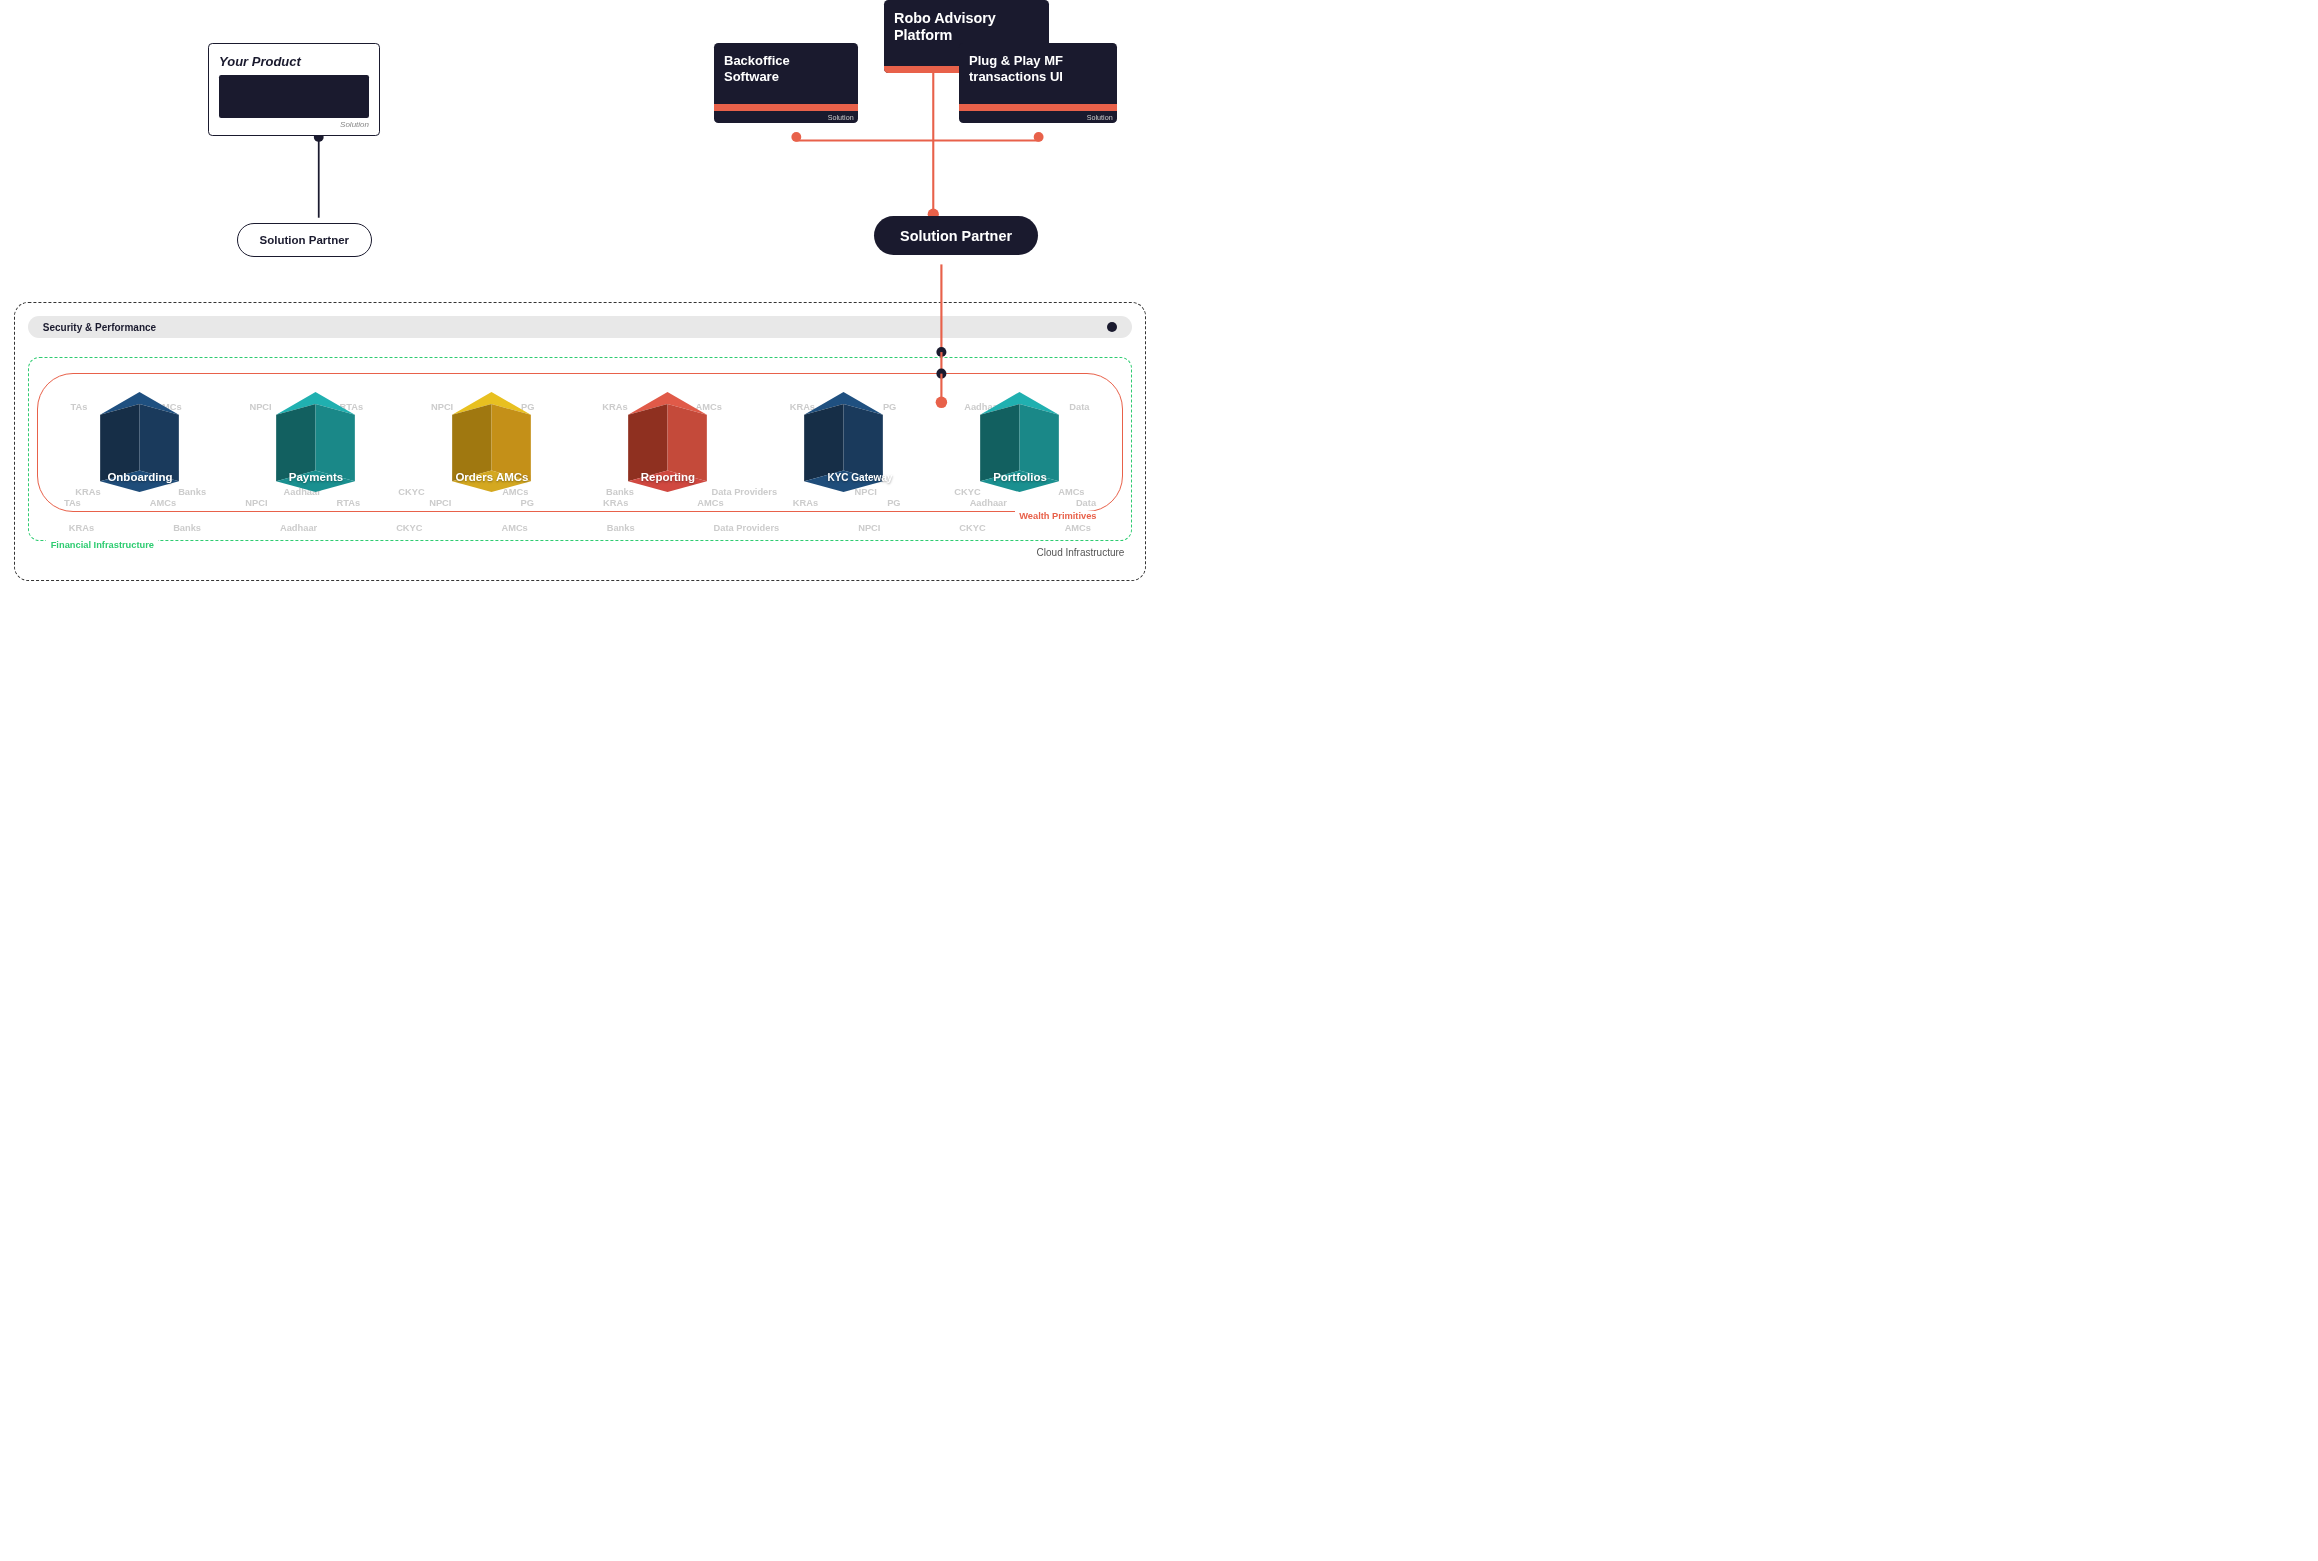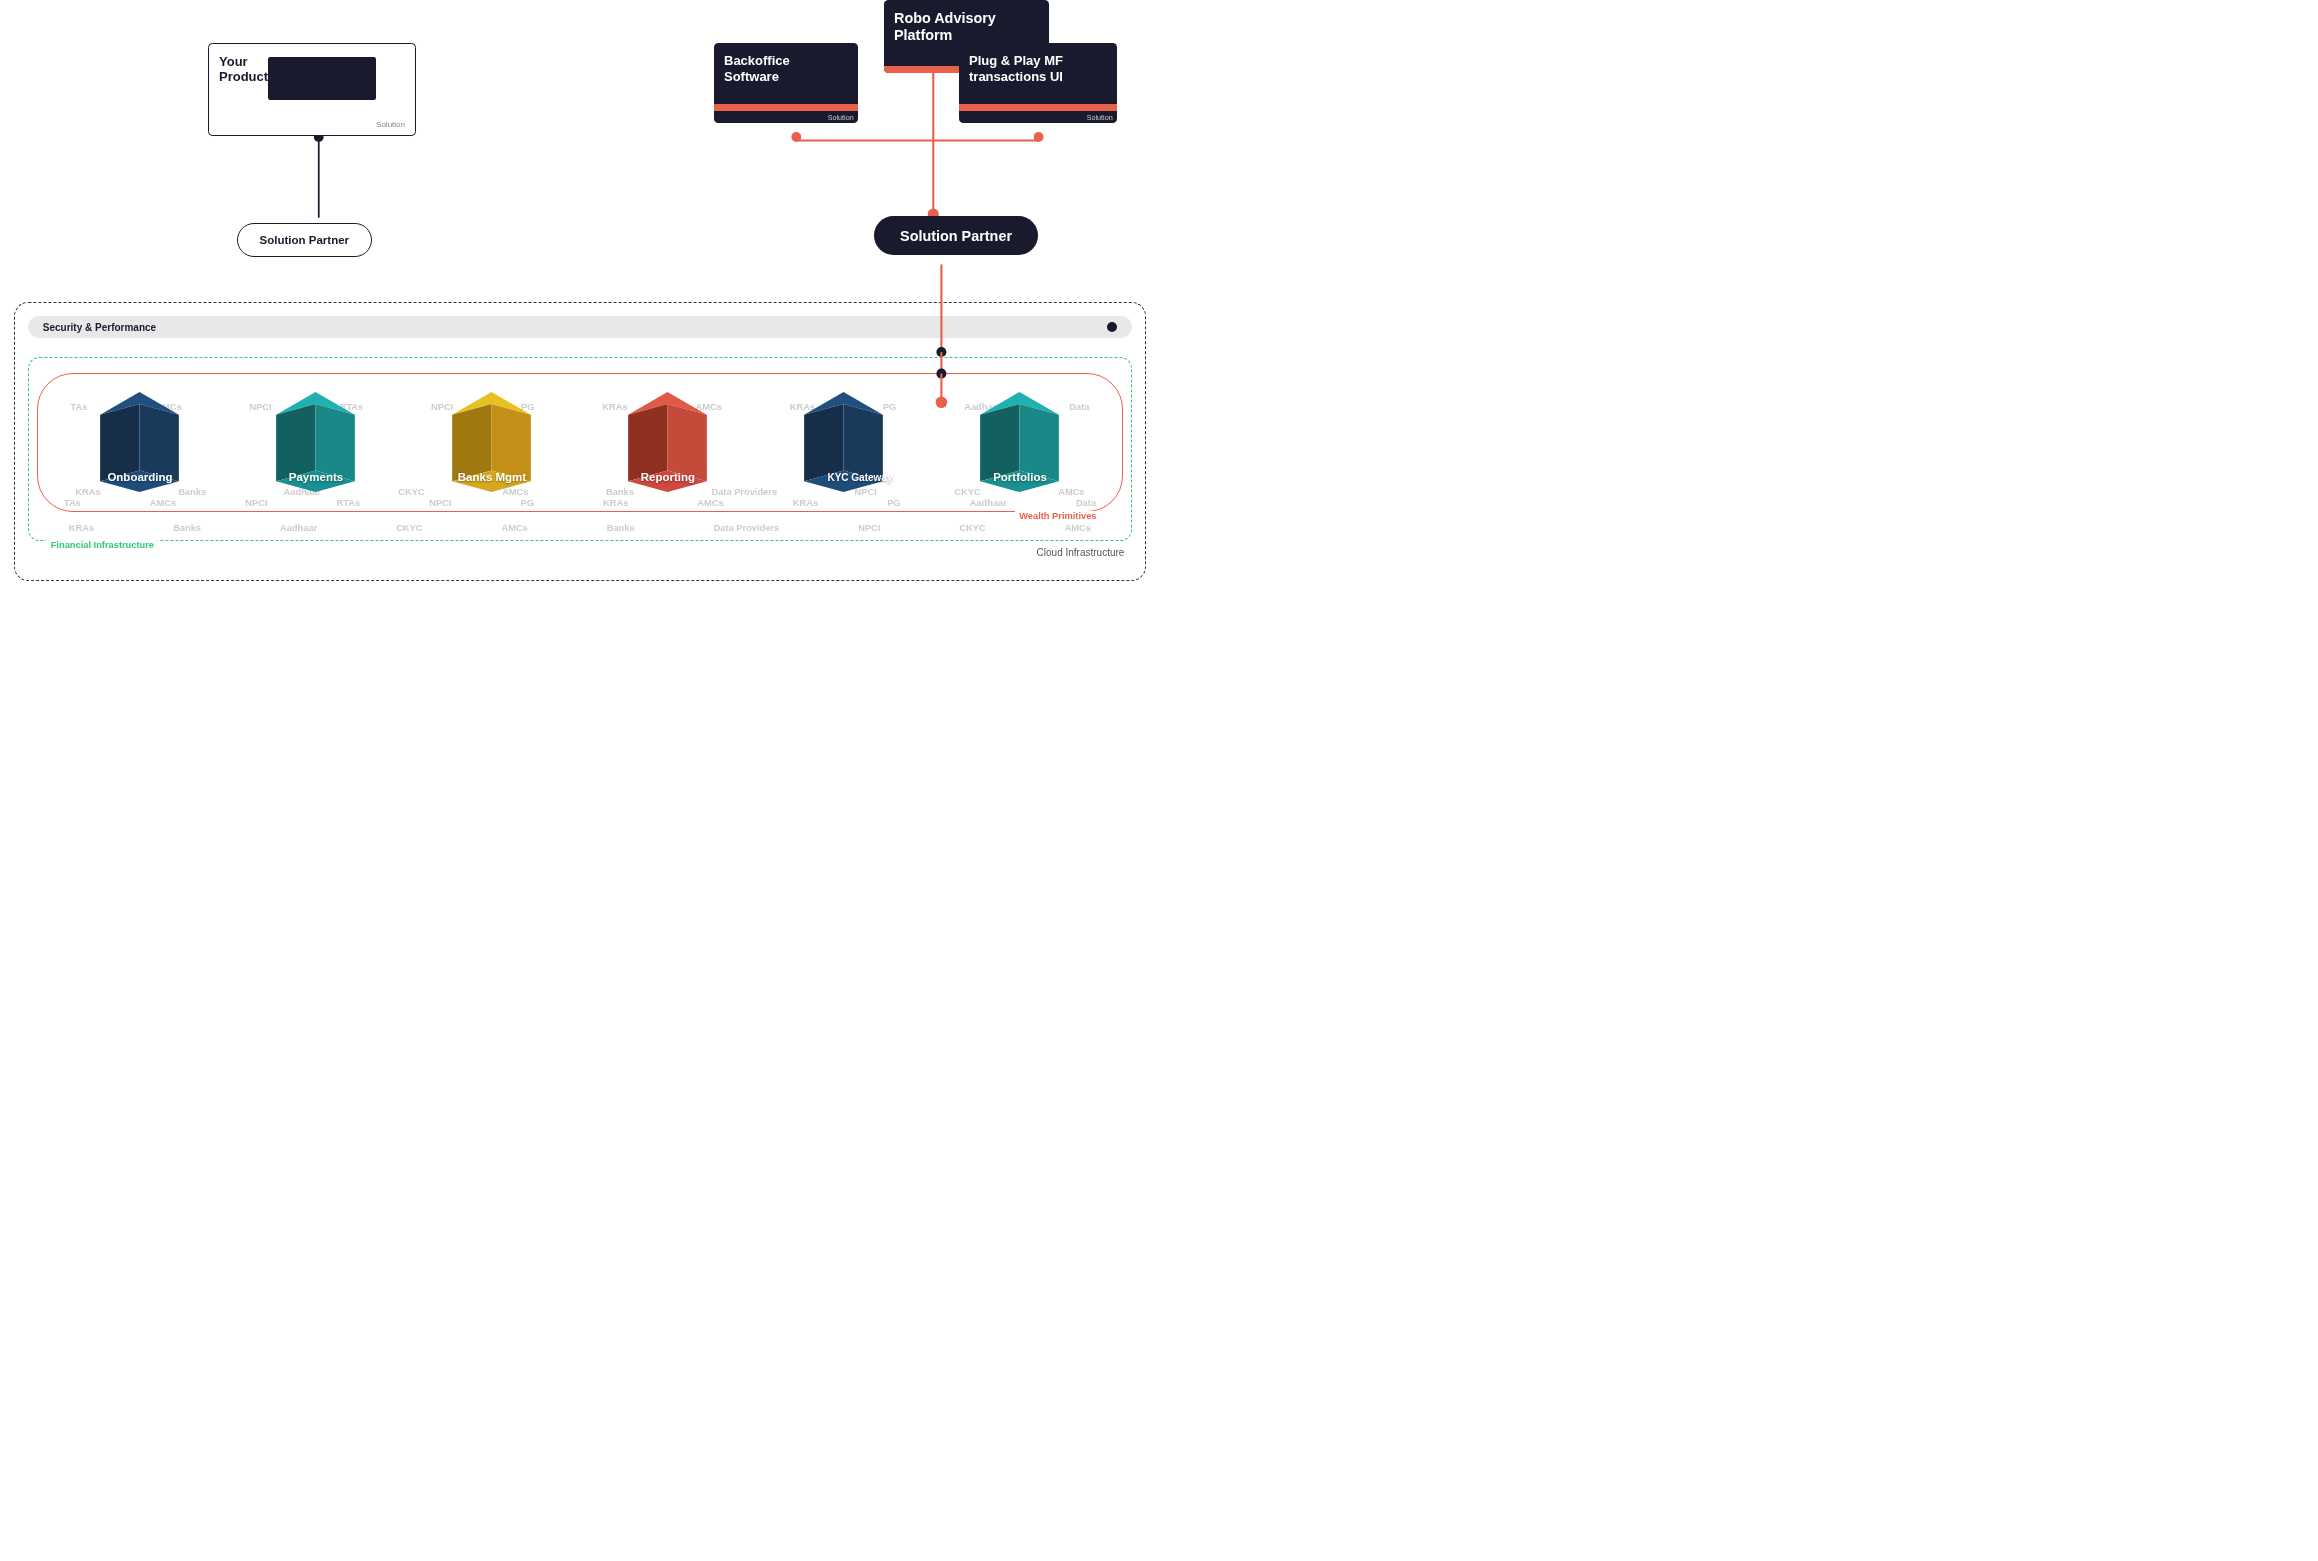--- a/index.html
+++ b/index.html
@@ -17,28 +17,30 @@
       position: relative;
       width: 100%;
       height: 302px;
     }
 
     
     .your-product-box {
       position: absolute;
       left: 208px;
       top: 43px;
-      width: 208px;
+      width: 172px;
       height: 93px;
       border: 1.4px solid #1a1a2e;
       border-radius: 4.3px;
       background: #fff;
       display: flex;
+      flex-direction: column;
       justify-content: space-between;
       padding: 10px 10px 5.7px 10px;
+      font-style: italic;
     }
     .your-product-title {
       font-size: 13px;
       font-weight: 700;
       color: #1a1a2e;
     }
     .solution-label {
       font-size: 8px;
       color: #888;
       text-align: right;
@@ -449,21 +451,21 @@
           <div class="hex-label" style="bottom:13px;">Payments</div>
         </div>
 
         <div class="hex-block">
           <svg width="93" height="108" viewBox="0 0 130 150">
             <polygon points="65,5 120,37 65,22 10,37" fill="#e8c020"></polygon>
             <polygon points="10,37 65,22 65,115 10,130" fill="#a07810"></polygon>
             <polygon points="120,37 65,22 65,115 120,130" fill="#c49018"></polygon>
             <polygon points="10,130 65,115 120,130 65,145" fill="#d4a820"></polygon>
           </svg>
-          <div class="hex-label" style="bottom:13px;">Banks Mgmt</div>
+          <div class="hex-label" style="bottom:13px;">Orders AMCs</div>
         </div>
 
         <div class="hex-block">
           <svg width="93" height="108" viewBox="0 0 130 150">
             <polygon points="65,5 120,37 65,22 10,37" fill="#e05a48"></polygon>
             <polygon points="10,37 65,22 65,115 10,130" fill="#8f3020"></polygon>
             <polygon points="120,37 65,22 65,115 120,130" fill="#c44a3a"></polygon>
             <polygon points="10,130 65,115 120,130 65,145" fill="#d04840"></polygon>
           </svg>
           <div class="hex-label" style="bottom:13px;">Reporting</div>

